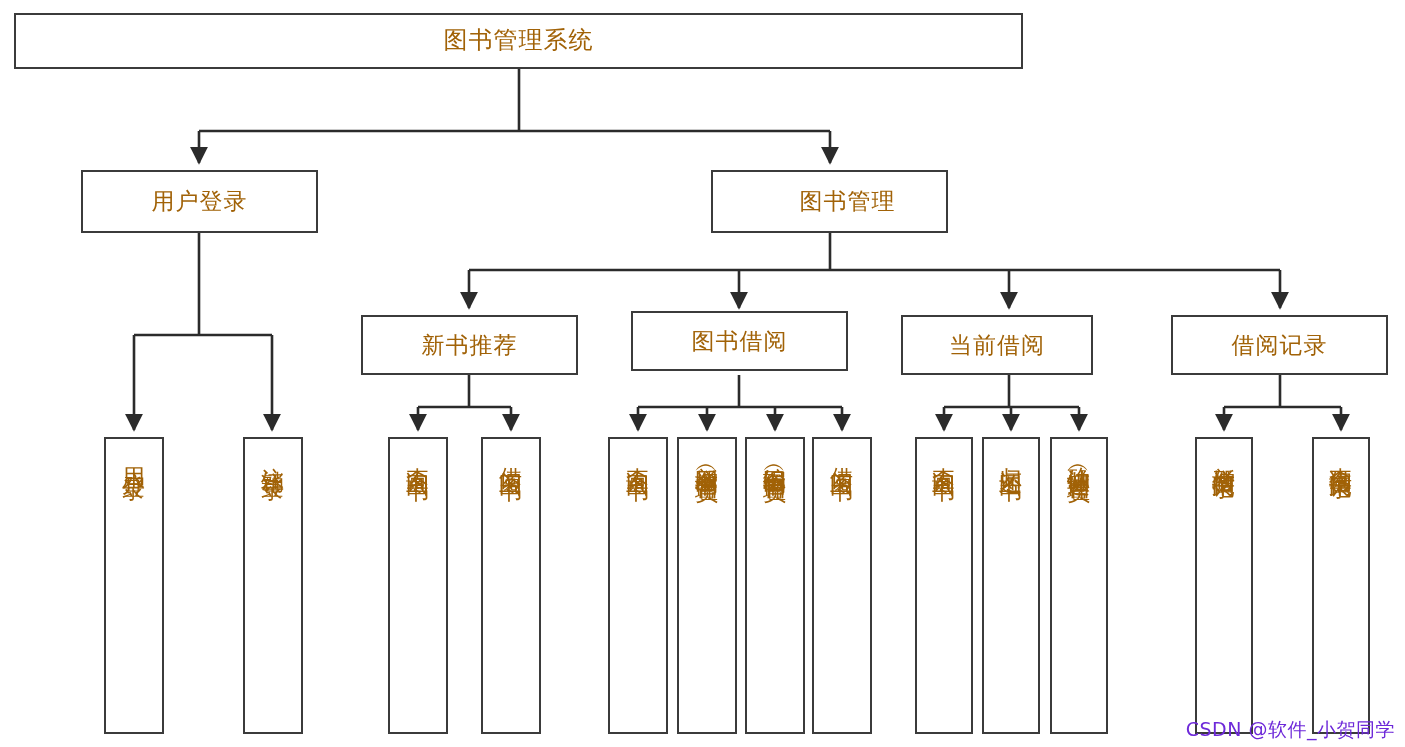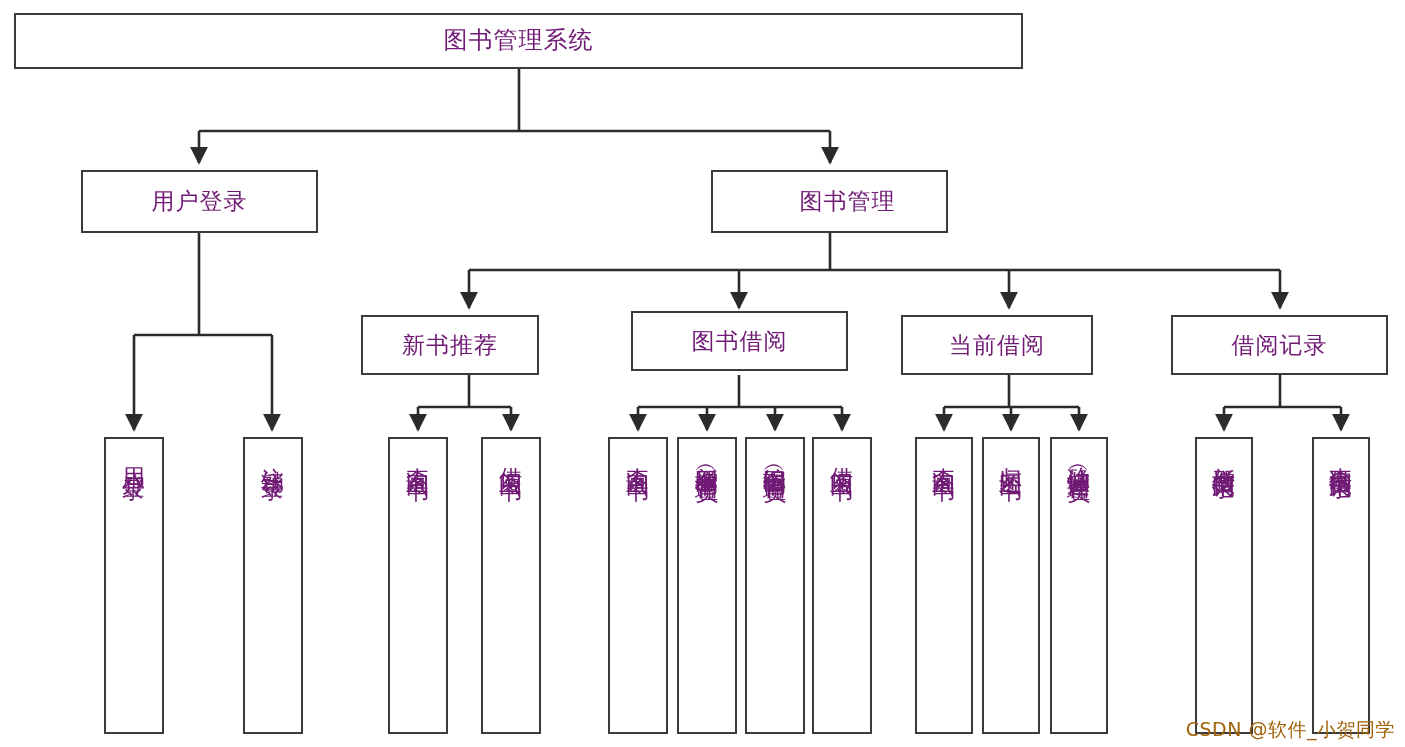--- a/index.html
+++ b/index.html
@@ -27,21 +27,21 @@
   .node {
     position: absolute;
     box-sizing: border-box;
     background: #ffffff;
     border: 2.5px solid #3b3b3b;
     display: flex;
     align-items: center;
     justify-content: center;
   }
   .node .label {
-    color: #701a75;
+    color: #a16207;
     letter-spacing: 1px;
     line-height: 1.22;
     text-align: right;
     white-space: nowrap;
   }
   .node.horiz .label {
     font-size: 23px;
   }
   .node.root .label {
     font-size: 24px;
@@ -58,21 +58,21 @@
     white-space: nowrap;
   }
   .node.vert.tall .label {
     letter-spacing: 2px;
   }
   #watermark {
     position: absolute;
     right: 10px;
     bottom: 4px;
     font-size: 19px;
-    color: #a16207;
+    color: #6d28d9;
     letter-spacing: 0.5px;
     white-space: nowrap;
     pointer-events: none;
   }
 </style>
 </head>
 <body>
 
 <div id="canvas">
 
@@ -130,21 +130,21 @@
     <span class="label">图书管理系统</span>
   </div>
 
   <div class="node horiz" style="left:81px; top:170px; width:237px; height:63px;">
     <span class="label">用户登录</span>
   </div>
   <div class="node horiz" style="left:711px; top:170px; width:237px; height:63px;padding-left:36px;">
     <span class="label">图书管理</span>
   </div>
 
-  <div class="node horiz" style="left:361px; top:315px; width:178px; height:60px;">
+  <div class="node horiz" style="left:361px; top:315px; width:217px; height:60px;">
     <span class="label">新书推荐</span>
   </div>
   <div class="node horiz" style="left:631px; top:311px; width:217px; height:60px;">
     <span class="label">图书借阅</span>
   </div>
   <div class="node horiz" style="left:901px; top:315px; width:192px; height:60px;">
     <span class="label">当前借阅</span>
   </div>
   <div class="node horiz" style="left:1171px; top:315px; width:217px; height:60px;">
     <span class="label">借阅记录</span>

